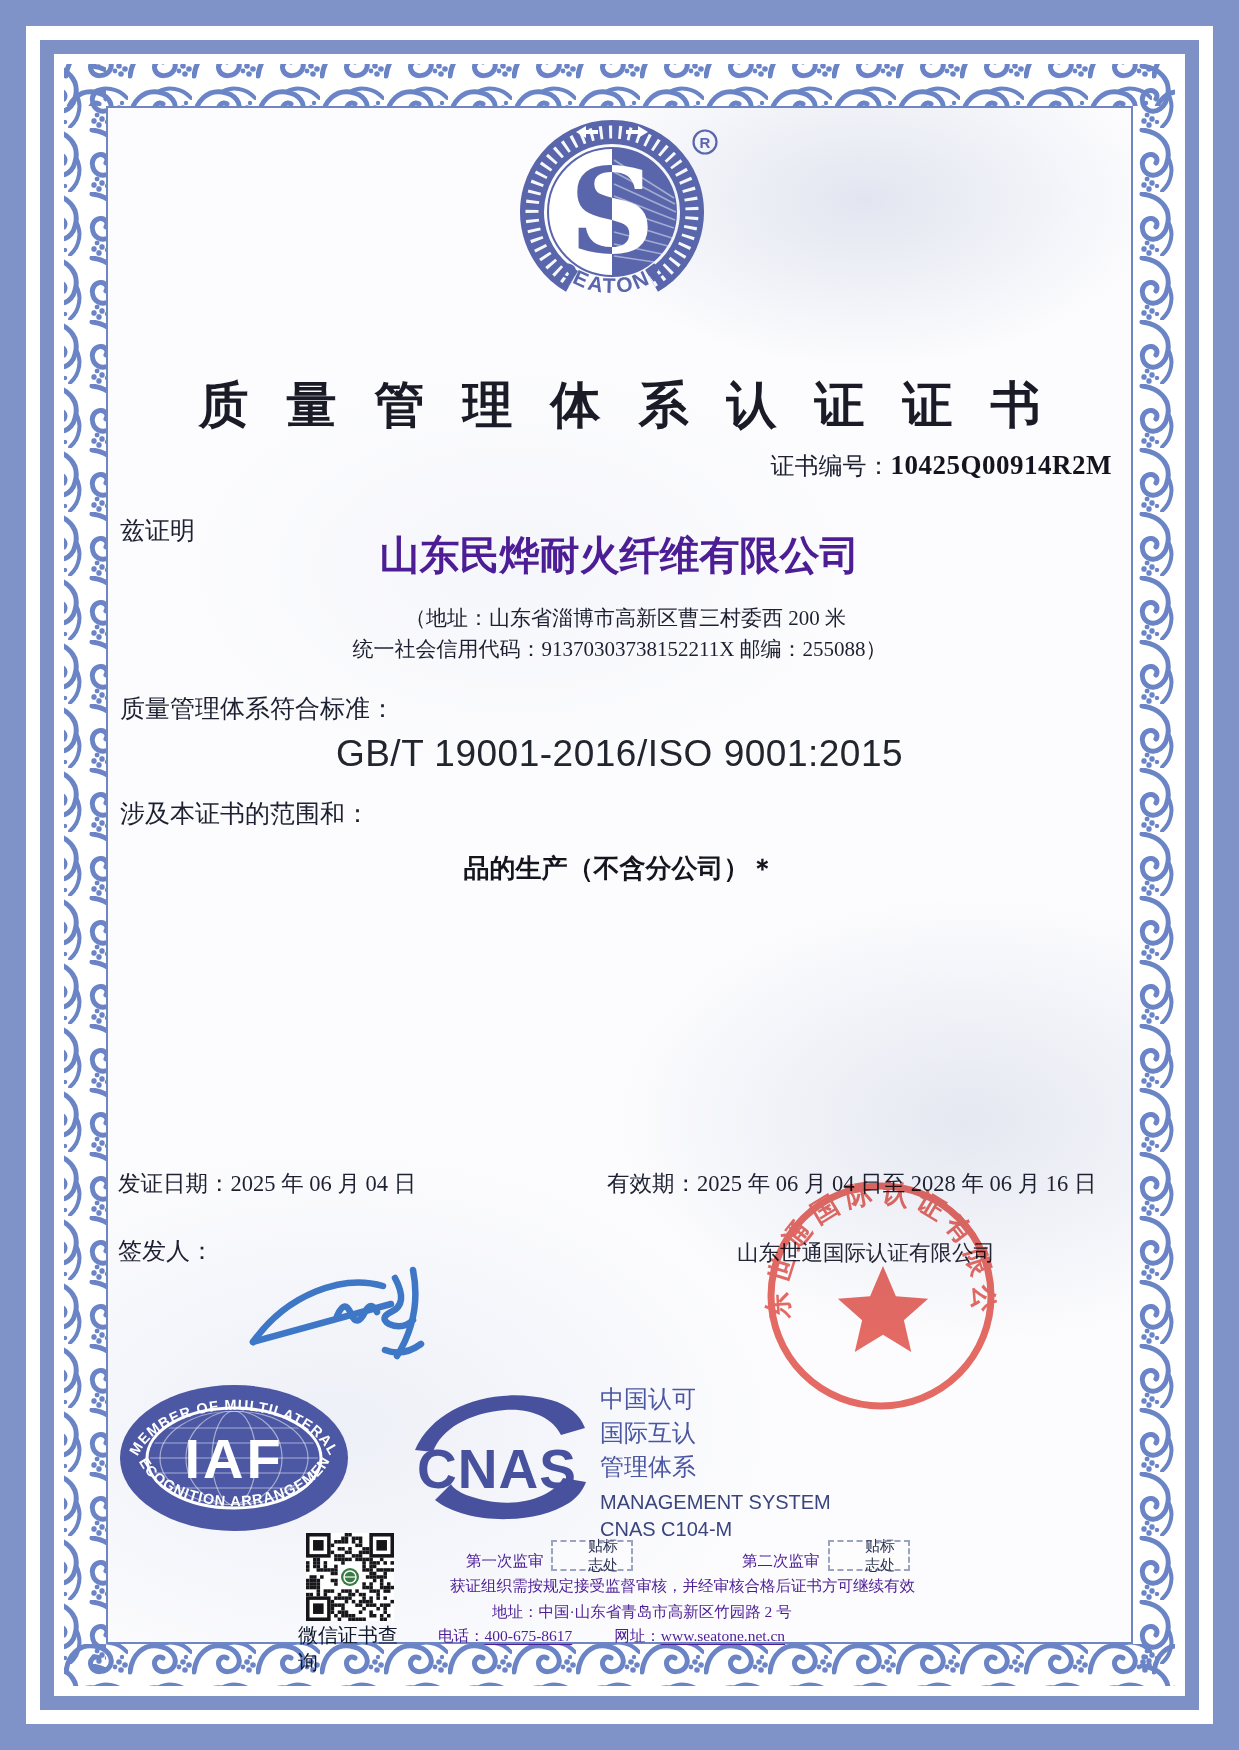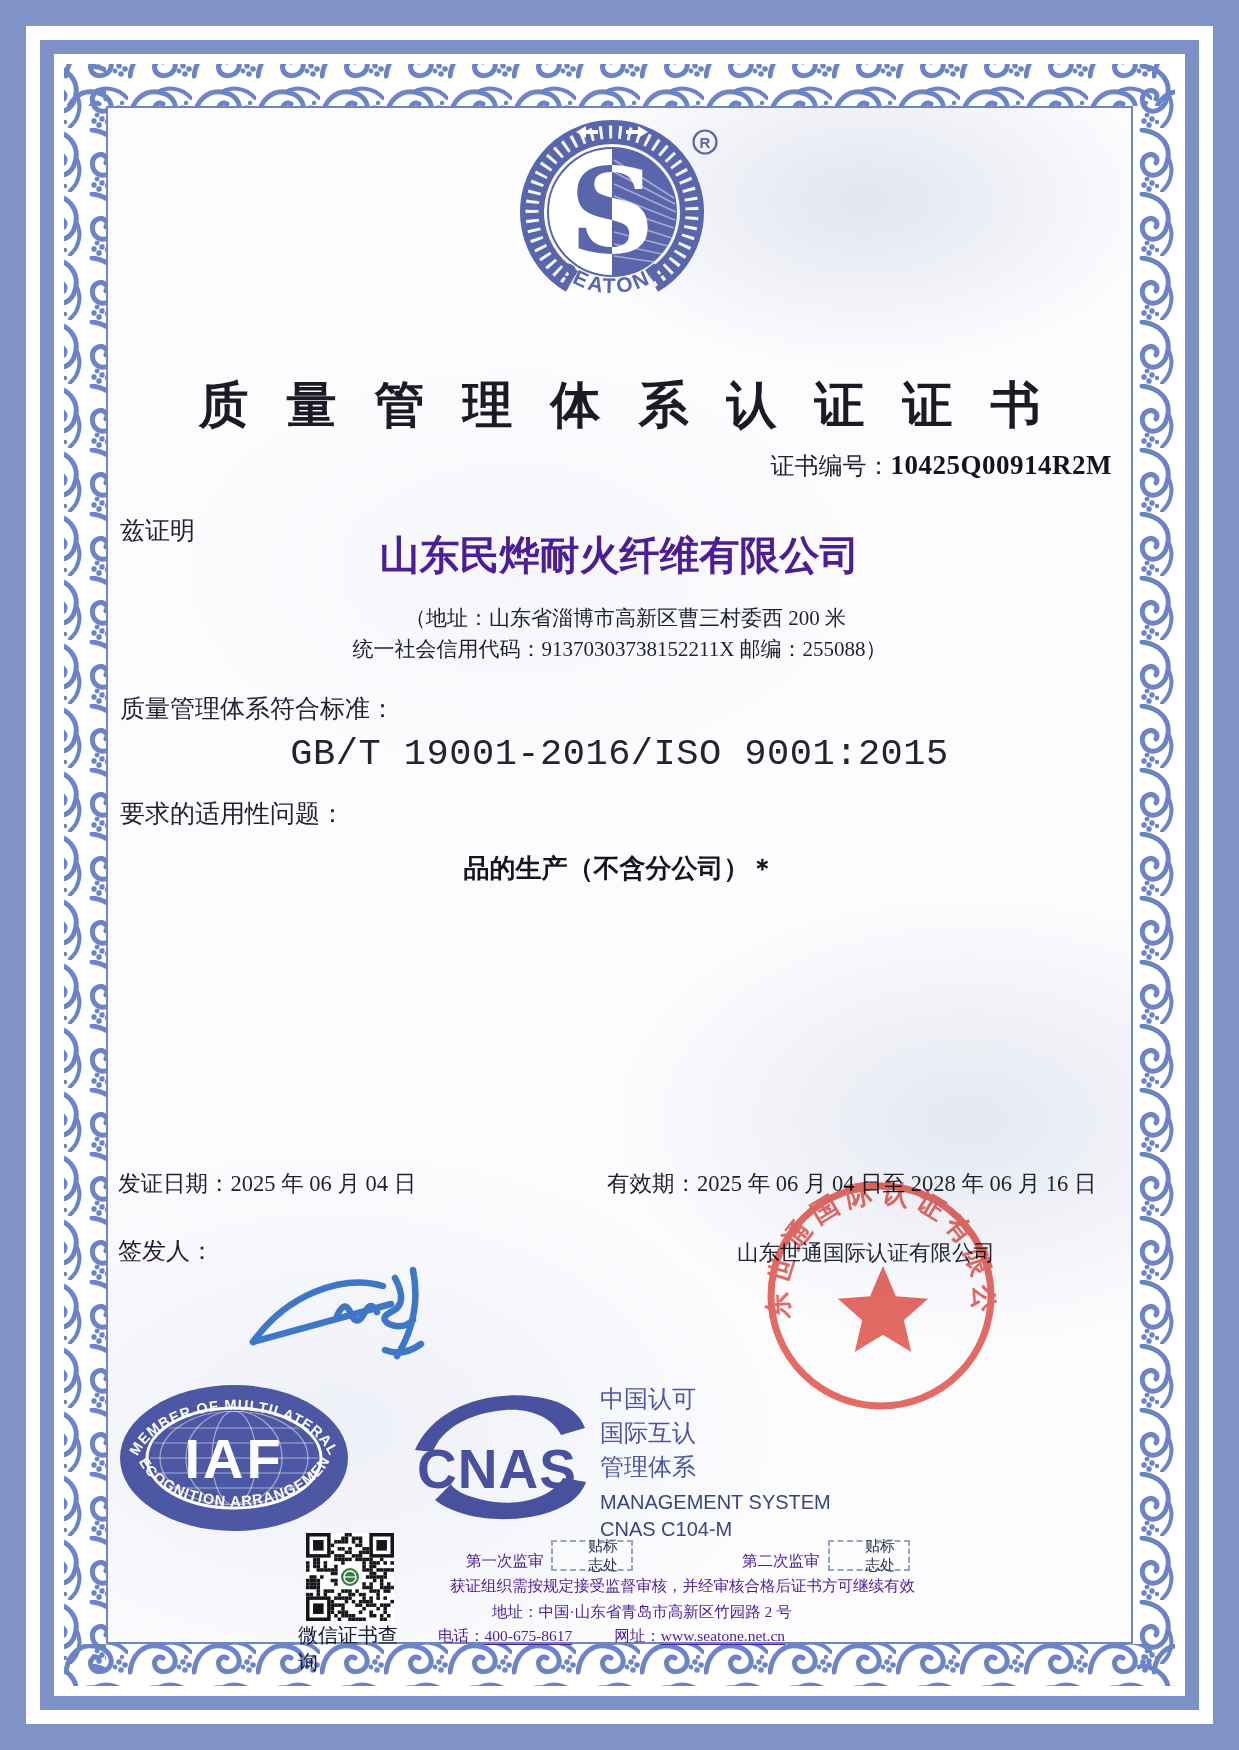--- a/index.html
+++ b/index.html
@@ -37,21 +37,21 @@
   .cert-row{ top:450px; right:127px; font-size:24px; display:flex; align-items:baseline; }
   .cert-row .num{ font-weight:bold; font-size:27px; letter-spacing:.5px; color:#14141e; }
   .certify{ top:514px; left:120px; font-size:25px; }
   .company{ top:528px; left:0; width:100%; text-align:center;
             font-family:var(--sans); font-size:40px; font-weight:bold; color:#4c1d95; }
   .addr   { top:604px; left:6px; width:100%; text-align:center; font-size:21px; }
   .credit { top:635px; left:0; width:100%; text-align:center; font-size:21px; }
   .label  { font-size:25px; }
   .std-label  { top:692px; left:120px; }
   .standard{ top:733px; left:0; width:100%; text-align:center;
-             font-family:Liberation Mono, monospace; font-size:37px; color:#23252e; letter-spacing:.5px; }
+             font-family:Liberation Sans, sans-serif; font-size:37px; color:#23252e; letter-spacing:.5px; }
   .scope-label{ top:797px; left:120px; }
   .scope{ top:852px; left:60px; width:1119px; text-align:center;
           font-family:var(--sans); font-weight:bold; font-size:26px; line-height:33px; color:#14151e; }
   .legal{ top:1038px; left:118px; width:1006px; font-size:21.5px;
           line-height:37.4px; text-align:justify; color:#171926; }
   .date-row{ top:1168px; font-size:22.5px; }
   .issue-row{ left:118px; }
   .valid-row{ left:607px; }
   .signer{ top:1235px; left:118px; font-size:24px; }
   .issuer{ top:1238px; left:737px; font-size:21.5px; color:#232636; }
@@ -173,21 +173,21 @@
     </div>
 
     <div class="certify label">兹证明</div>
     <div class="company">山东民烨耐火纤维有限公司</div>
     <div class="addr">（地址：山东省淄博市高新区曹三村委西 200 米</div>
     <div class="credit">统一社会信用代码：91370303738152211X 邮编：255088）</div>
 
     <div class="std-label label">质量管理体系符合标准：</div>
     <div class="standard">GB/T 19001-2016/ISO 9001:2015</div>
 
-    <div class="scope-label label">要求的适用性问题：</div>
+    <div class="scope-label label">涉及本证书的范围和：</div>
     <div class="scope">
       <div>品的生产（不含分公司）＊</div>
     </div>
 
 
     <div class="date-row issue-row">
       <span>发证日期：</span><span>2025 年 06 月 04 日</span>
     </div>
     <div class="date-row valid-row">
       <span>有效期：</span><span>2025 年 06 月 04 日至 2028 年 06 月 16 日</span>

